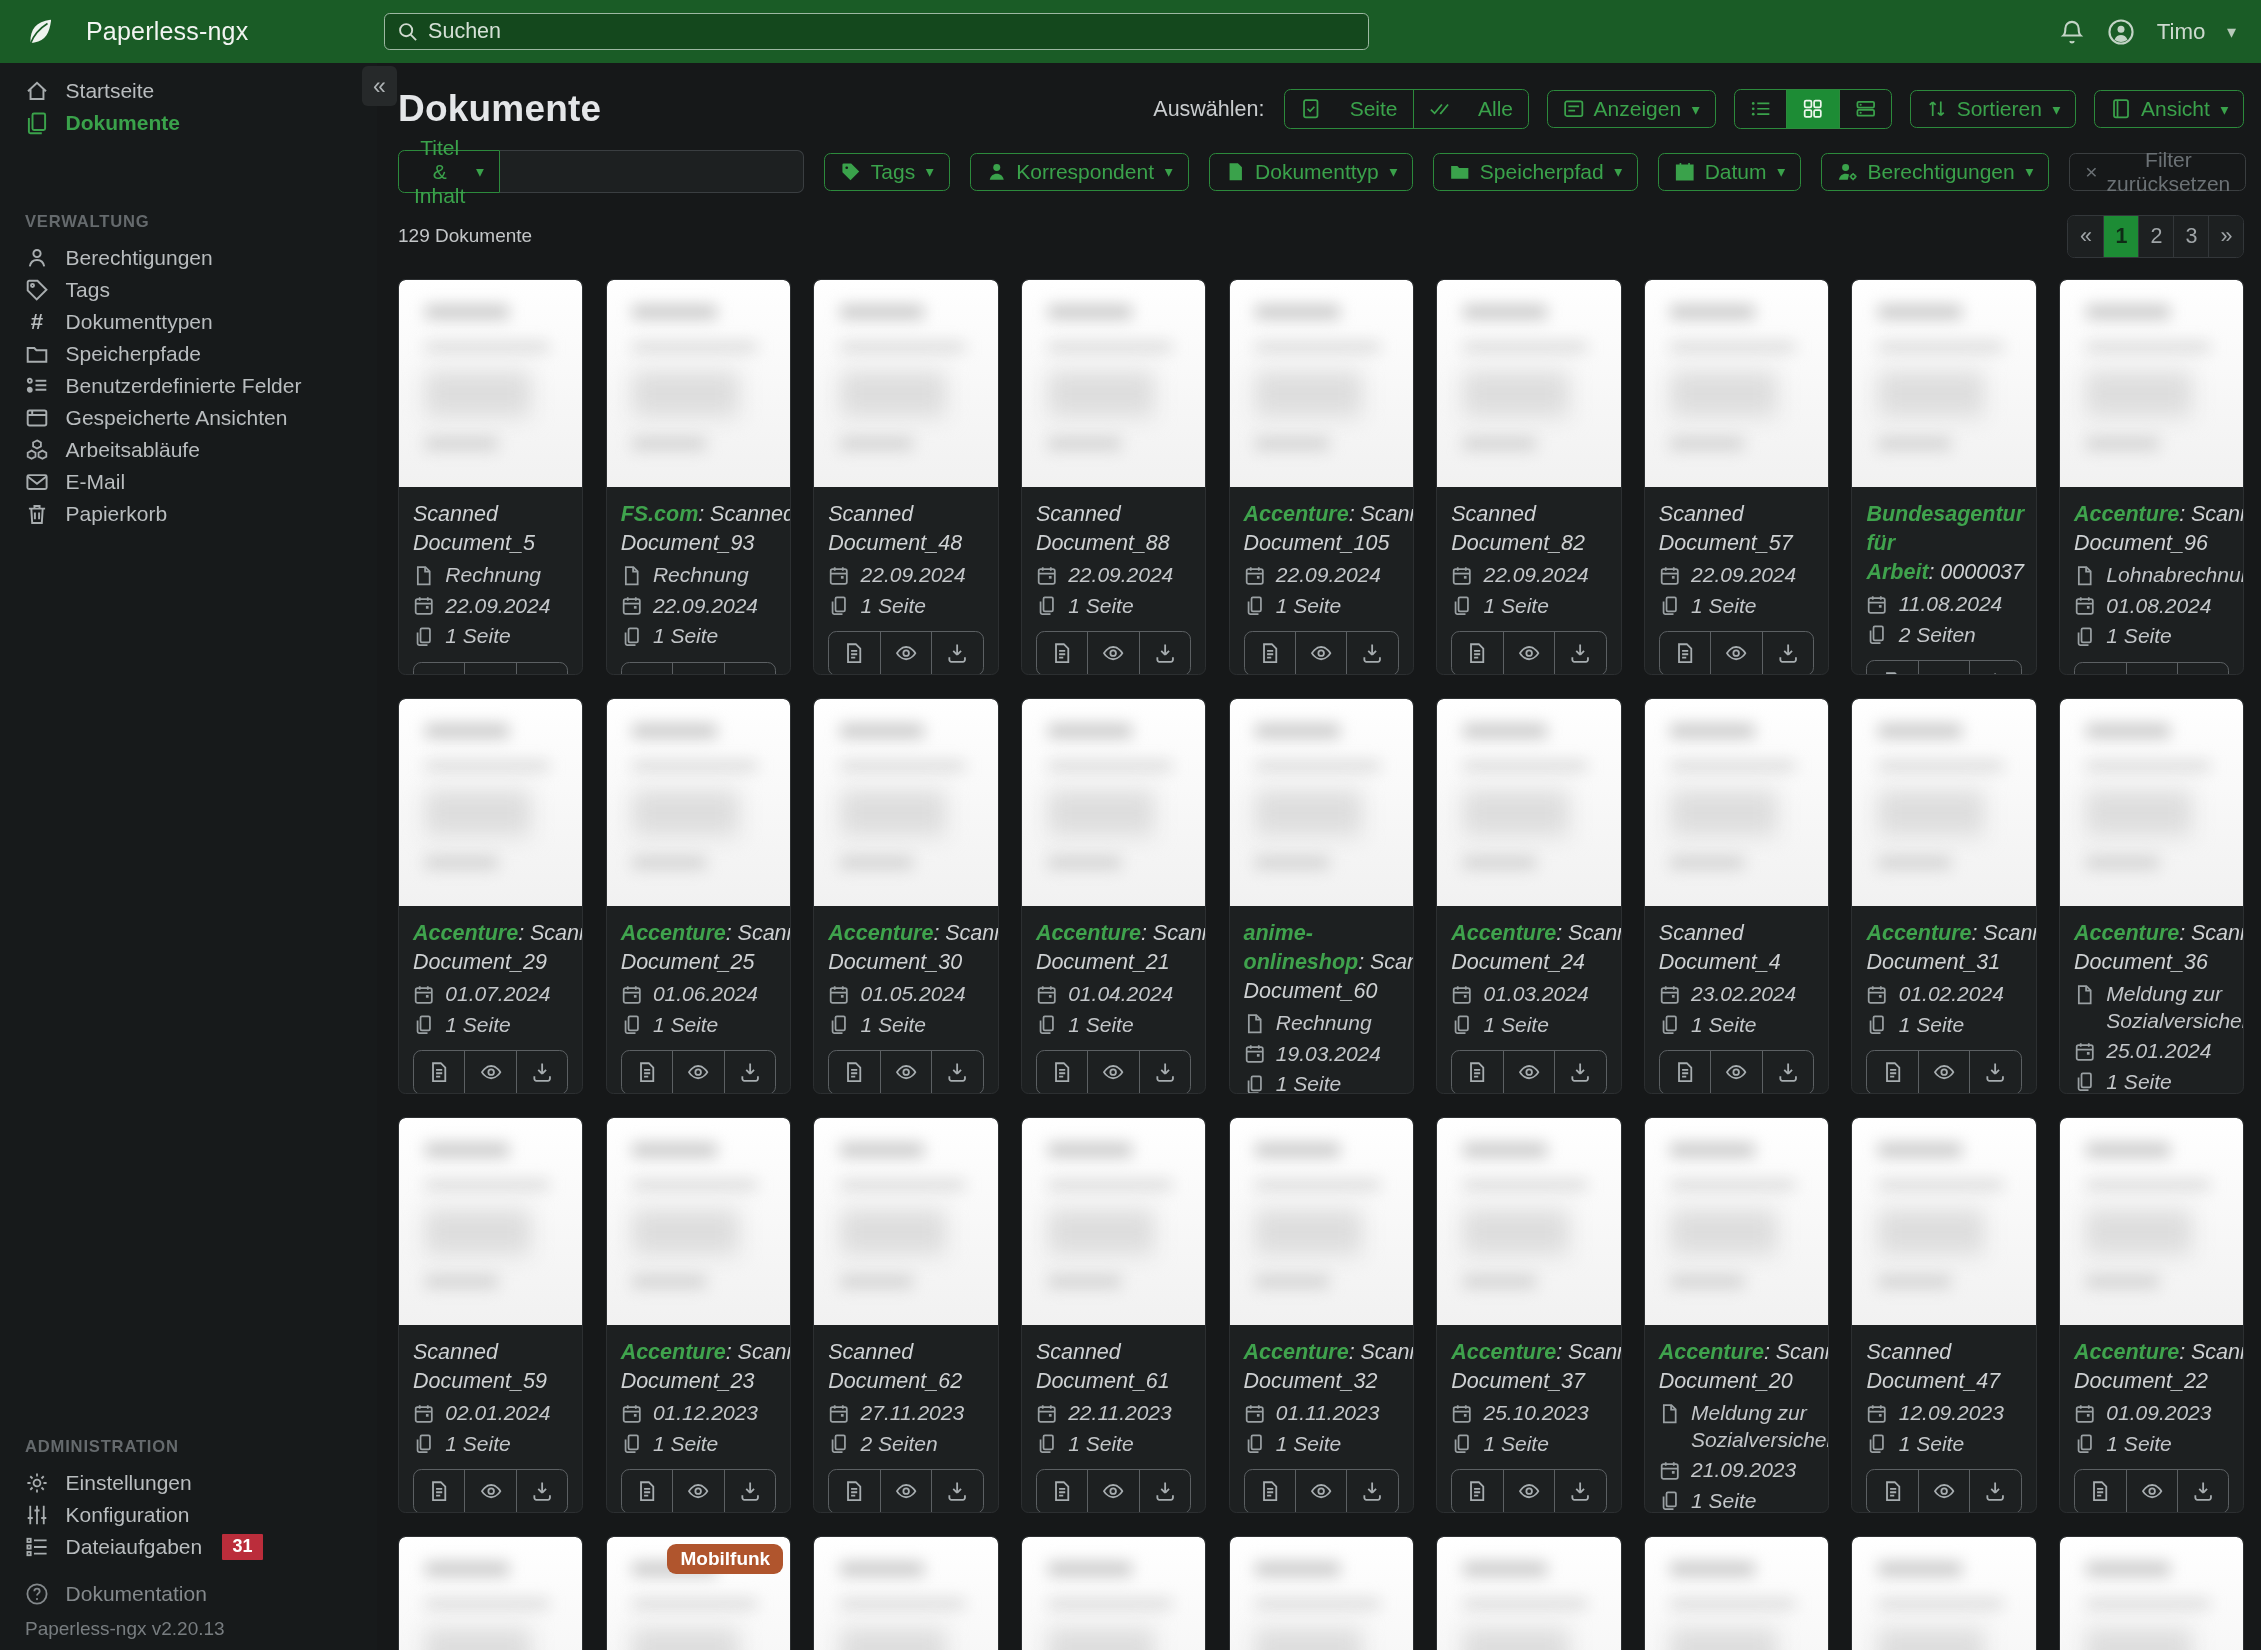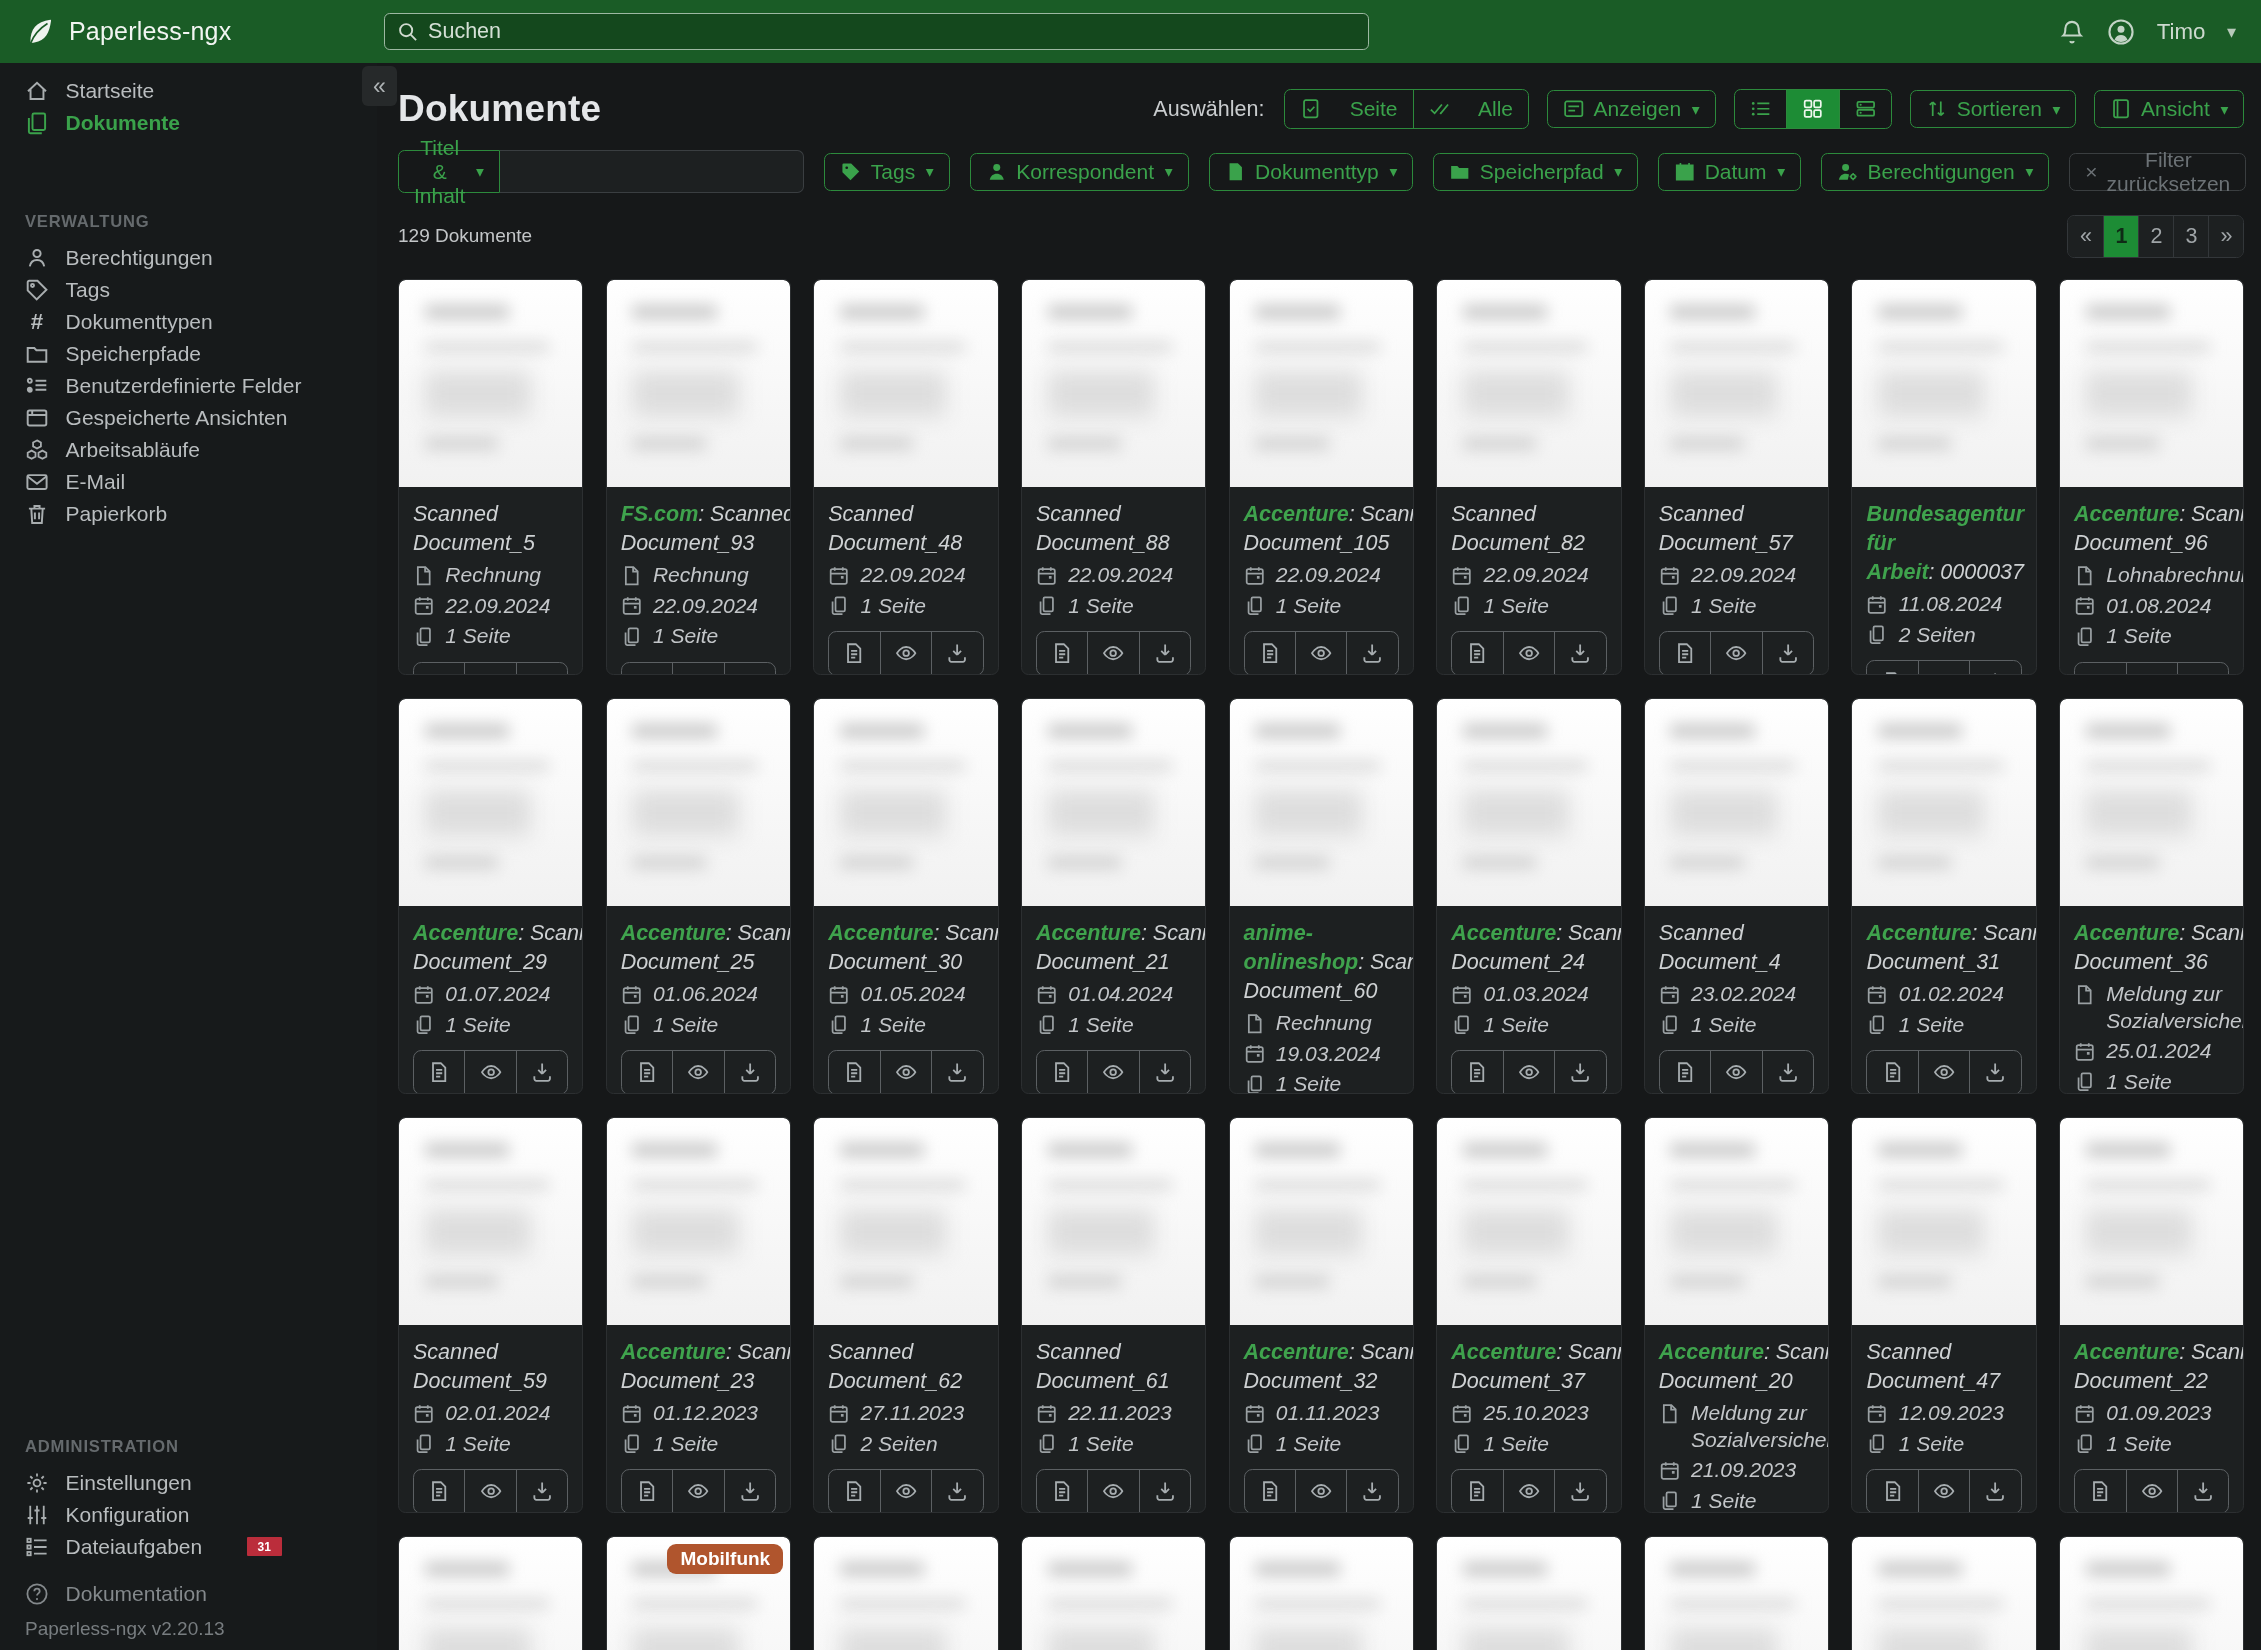--- a/index.html
+++ b/index.html
@@ -10,21 +10,21 @@
     position:relative;
   }
   svg { display:block; }
   button { font-family:inherit; background:none; border:none; color:inherit; cursor:pointer; }
 
   
   .navbar {
     position:absolute; top:0; left:0; right:0; height:63px;
     background:#1a5c26; display:flex; align-items:center; padding:0 25px;
   }
-  .brand { display:flex; align-items:center; gap:14px; color:#f2f5f2; }
+  .brand { display:flex; align-items:center; gap:31px; color:#f2f5f2; }
   .brand .logo { width:30px; height:30px; }
   .brand span { font-size:25px; letter-spacing:0.2px; }
   .search-box {
     position:absolute; left:384px; top:13.2px; width:985px; height:37px;
     background:#14481d; border:0.8px solid #9db8a2; border-radius:5.8px;
     display:flex; align-items:center; gap:10px; padding:0 11.6px;
   }
   .search-box svg { width:21.5px; height:21.5px; color:#cfdacf; flex:none; }
   .search-box input {
     background:transparent; border:none; outline:none; color:#e8efe8;
@@ -48,22 +48,22 @@
   .side-item .sicon { width:24px; height:24px; flex:none; color:#a8adaf; }
   .side-item.active { color:#3aa24b; font-weight:bold; }
   .side-item.active .sicon { color:#3aa24b; }
   .side-item .hash { width:24px; text-align:center; font-size:22.3px; font-weight:bold; }
   .side-section {
     font-size:16.6px; font-weight:bold; letter-spacing:0.8px; color:#656a6d;
     padding:0 25px; margin:35px 0 10px;
   }
   .side-section.first { margin-top:73px; }
   .badge-red {
-    background:#bb2d3b; color:#fff; font-size:12px; font-weight:bold;
-    border-radius:1px; padding:2.5px 10.8px; margin-left:28px;
+    background:#bb2d3b; color:#fff; font-size:18px; font-weight:bold;
+    border-radius:1px; padding:2.5px 10.8px; margin-left:3px;
   }
   .side-spacer { flex:1; }
   .side-foot { color:#84898c; }
   .side-foot .sicon { color:#84898c; }
   .version { font-size:19px; color:#787d80; padding:8.3px 25px 0; }
 
   
   .content { position:absolute; top:63px; left:377px; right:0; bottom:0; padding:0 16.6px 0 21px; overflow:hidden; }
   .collapse-btn {
     position:absolute; left:362px; top:66px; width:35px; height:40px;

